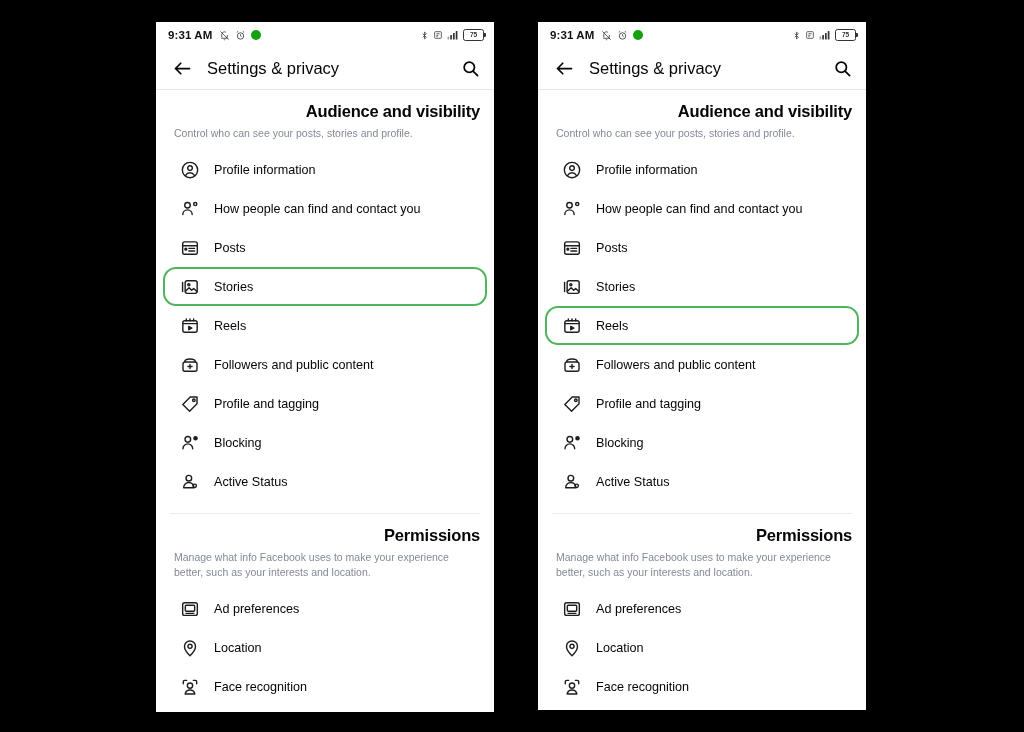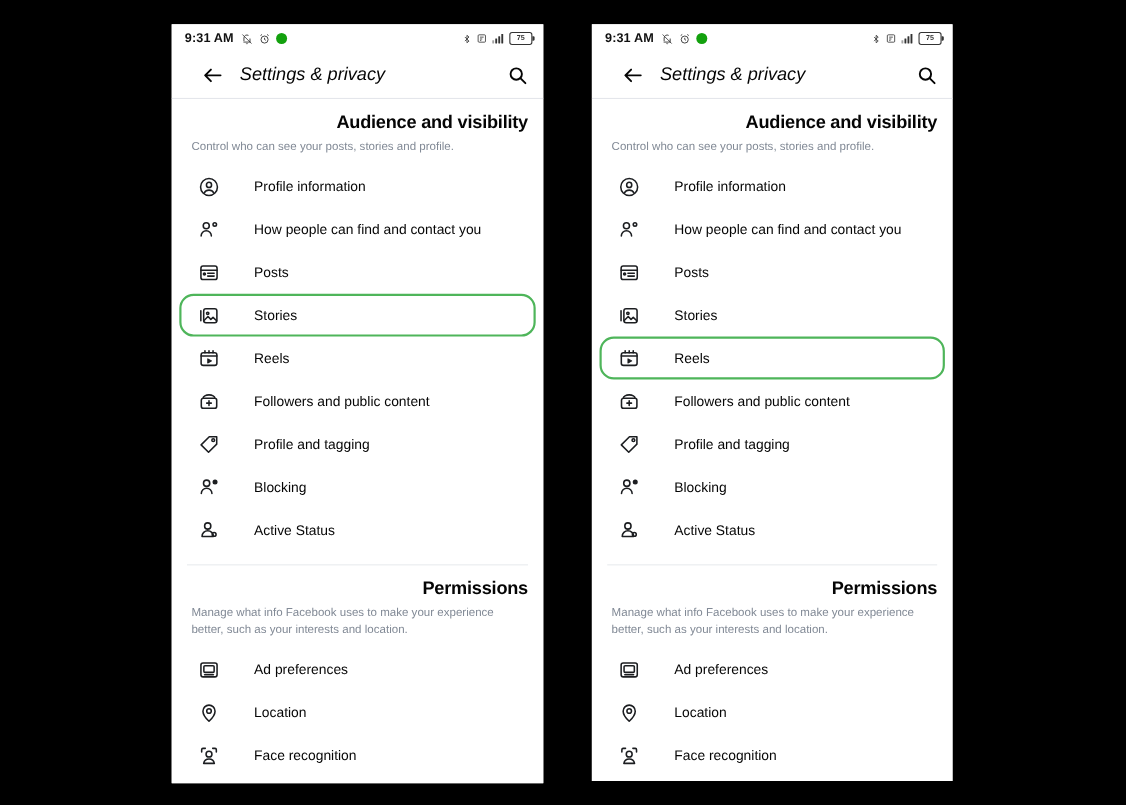--- a/index.html
+++ b/index.html
@@ -43,23 +43,22 @@
   }
   .battery:after{
     content:"";position:absolute;right:-3px;top:3px;width:2px;height:4px;
     background:#333;border-radius:0 1px 1px 0;
   }
   .battery span{font-size:6.5px;font-weight:bold;color:#333;line-height:1;}
 
   
   .appbar{
     height:42px;display:flex;align-items:center;
-    padding:0 14px 0 27px;box-sizing:border-box;background:#fff;
+    padding:0 14px 0 16px;box-sizing:border-box;background:#fff;
     border-bottom:1px solid #e4e6eb;
-    font-style:italic;
   }
   .appbar .title{
     font-size:16.5px;color:#050505;margin-left:14px;flex:1;
     white-space:nowrap;
   }
   .appbar .back, .appbar .search{cursor:pointer;display:flex;align-items:center;}
 
   
   .content{ background:#fff; }
   .section{ padding:0 0 2px 0; }
@@ -81,21 +80,21 @@
     margin:0 7px;
     border:2px solid transparent;
     border-radius:13px;
   }
   .row.highlight{ border-color:#4eb55a; }
   .row .r-icon{
     width:22px;height:22px;flex:0 0 22px;
     display:flex;align-items:center;justify-content:center;
   }
   .row .r-label{
-    font-size:12.6px;color:#050505;margin-left:30px;white-space:nowrap;
+    font-size:12.6px;color:#050505;margin-left:13px;white-space:nowrap;
   }
 
   .divider{ height:1px;background:#e9ebee;margin:10px 14px 0 14px; }
 </style>
 </head>
 <body>
 
 <div class="stage">
 
   <div class="phone" id="phone-left">

